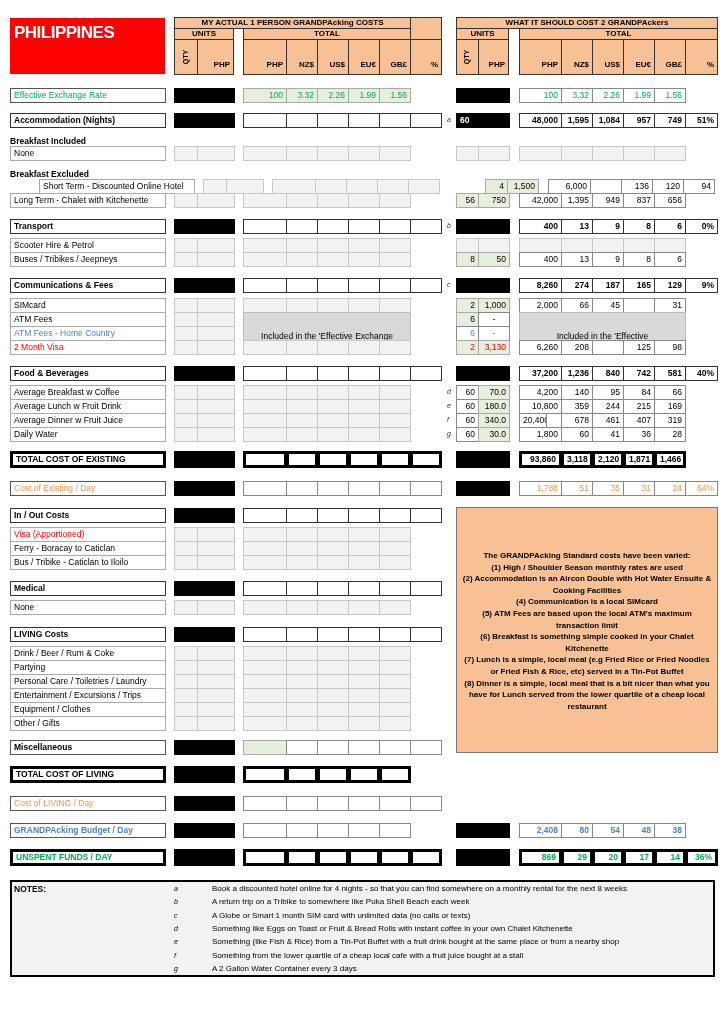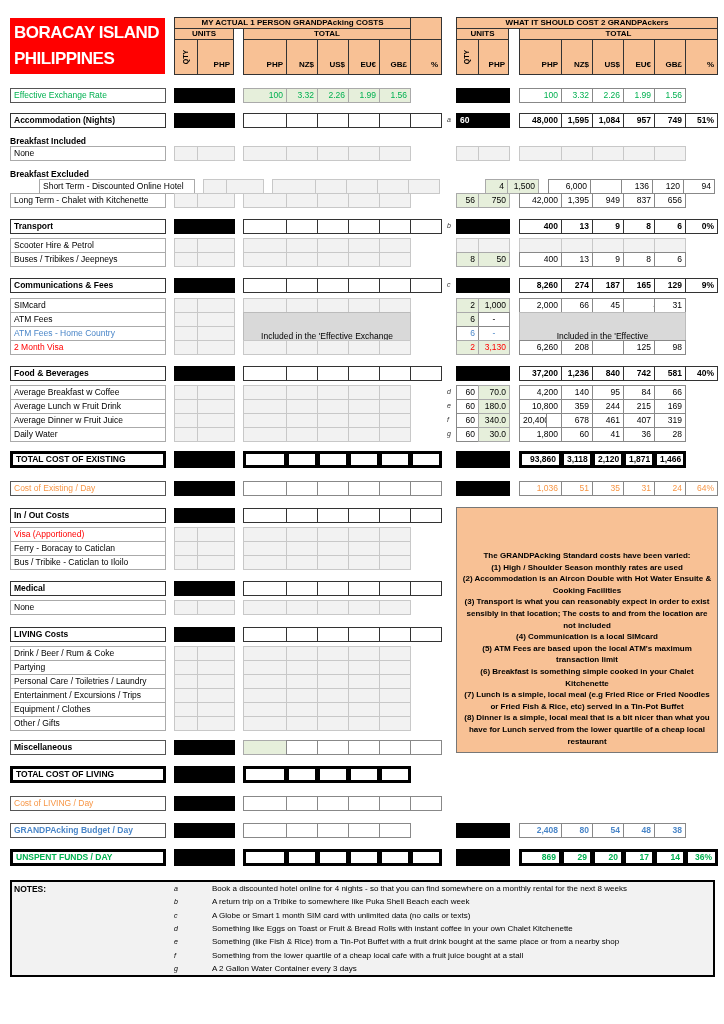--- a/index.html
+++ b/index.html
@@ -31,21 +31,20 @@
   .notes { position: absolute; left: 10px; top: 880px; width: 705px; height: 97px; border: 2px solid #000; background: #f2f2f2; }
   .notes .nt { position: absolute; left: 2px; top: 2px; font-weight: bold; }
   .notes .ni { position: absolute; left: 200px; font-size: 8px; }
   .notes .nl { position: absolute; left: 162px; font-style: italic; font-size: 7px; }
   .vq { display: inline-block; transform: rotate(-90deg); font-size: 7px; }
 </style>
 </head>
 <body>
 
 <div class="abs title-box">
-  <div>BORACAY ISLAND</div>
   <div>PHILIPPINES</div>
 </div>
 
 <div class="abs hdr" style="left:174px;top:17px;width:237px;height:12px;line-height:10px;">MY ACTUAL 1 PERSON GRANDPAcking COSTS</div>
 <div class="abs hdr" style="left:174px;top:28px;width:60px;height:12px;line-height:10px;">UNITS</div>
 <div class="abs hdr" style="left:243px;top:28px;width:168px;height:12px;line-height:10px;">TOTAL</div>
 <div class="abs hdr" style="left:174px;top:39px;width:24px;height:36px;line-height:34px;"><span class="vq">QTY</span></div>
 <div class="abs hdr" style="left:197px;top:39px;width:37px;height:36px;padding-top:20px;text-align:right;padding-right:3px;">PHP</div>
 <div class="abs hdr" style="left:243px;top:39px;width:44px;height:36px;padding-top:20px;text-align:right;padding-right:3px;">PHP</div>
 <div class="abs hdr" style="left:286px;top:39px;width:32px;height:36px;padding-top:20px;text-align:right;padding-right:3px;">NZ$</div>
@@ -394,21 +393,21 @@
 <div class="row" style="top:481px;width:724px;">
   <div class="cell lbl orange" style="border-color:#555;">Cost of Existing / Day</div>
   <div class="cell blk" style="left:174px;width:61px;"></div>
   <div class="cell w" style="left:243px;width:44px;"></div>
   <div class="cell w" style="left:286px;width:32px;"></div>
   <div class="cell w" style="left:317px;width:32px;"></div>
   <div class="cell w" style="left:348px;width:32px;"></div>
   <div class="cell w" style="left:379px;width:32px;"></div>
   <div class="cell w" style="left:410px;width:32px;"></div>
   <div class="cell blk" style="left:456px;width:54px;"></div>
-  <div class="cell w r orange" style="left:519px;width:43px;">1,036</div>
+  <div class="cell w r orange" style="left:519px;width:43px;">1,788</div>
   <div class="cell w r orange" style="left:561px;width:32px;">51</div>
   <div class="cell w r orange" style="left:592px;width:32px;">35</div>
   <div class="cell w r orange" style="left:623px;width:32px;">31</div>
   <div class="cell w r orange" style="left:654px;width:32px;">24</div>
   <div class="cell w r orange" style="left:685px;width:33px;">64%</div>
 </div>
 
 <div class="row" style="top:508px;width:724px;">
   <div class="cell lbl hd">In / Out Costs</div>
   <div class="cell blk" style="left:174px;width:61px;"></div>
@@ -605,21 +604,20 @@
   <div class="cell wt r green" style="left:592px;width:32px;">20</div>
   <div class="cell wt r green" style="left:623px;width:32px;">17</div>
   <div class="cell wt r green" style="left:654px;width:32px;">14</div>
   <div class="cell wt r green" style="left:685px;width:33px;">36%</div>
 </div>
 
 <div class="note-box">
   <div>The GRANDPAcking Standard costs have been varied:</div>
   <div>(1) High / Shoulder Season monthly rates are used</div>
   <div>(2) Accommodation is an Aircon Double with Hot Water Ensuite &amp; Cooking Facilities</div>
-  <div>(3) Transport is what you can reasonably expect in order to exist sensibly in that location; The costs to and from the location are not included</div>
   <div>(4) Communication is a local SIMcard</div>
   <div>(5) ATM Fees are based upon the local ATM's maximum transaction limit</div>
   <div>(6) Breakfast is something simple cooked in your Chalet Kitchenette</div>
   <div>(7) Lunch is a simple, local meal (e.g Fried Rice or Fried Noodles or Fried Fish &amp; Rice, etc) served in a Tin-Pot Buffet</div>
   <div>(8) Dinner is a simple, local meal that is a bit nicer than what you have for Lunch served from the lower quartile of a cheap local restaurant</div>
 </div>
 
 <div class="notes">
   <div class="nt">NOTES:</div>
   <span class="nl" style="top:3px;">a</span>

